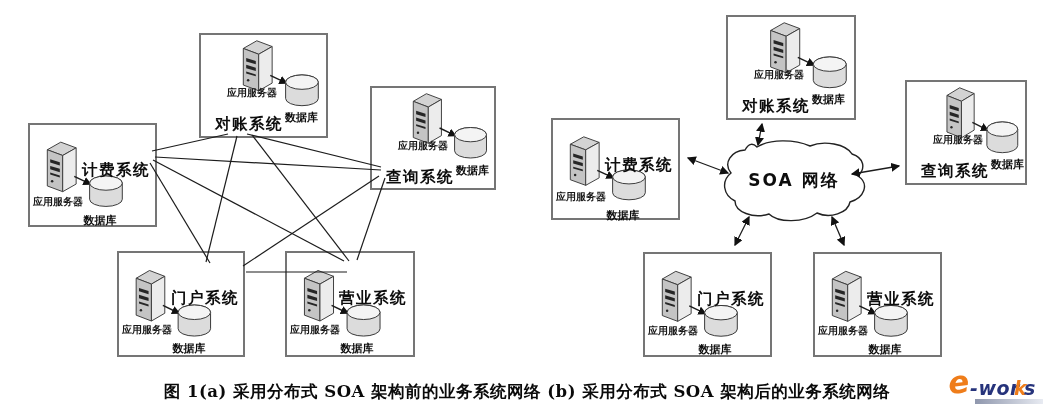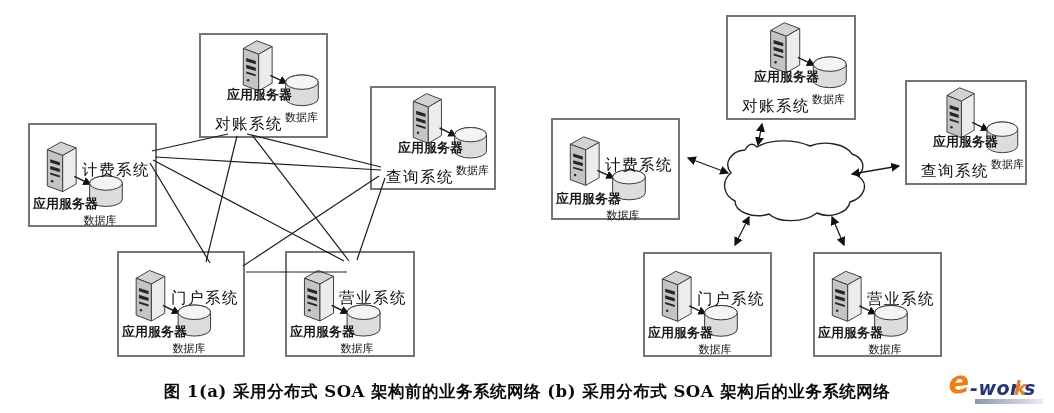--- a/index.html
+++ b/index.html
@@ -8,23 +8,23 @@
     font-family:"DejaVu Sans","Liberation Sans",sans-serif;color:#111;
     overflow:hidden;
   }
   #overlay{position:absolute;left:0;top:0;z-index:5;pointer-events:none;}
   .sysbox{
     position:absolute;border:2px solid #757575;background:transparent;z-index:1;
     box-sizing:border-box;
   }
   .sysbox .art{position:absolute;left:0;top:0;width:100%;height:100%;}
   .sysbox div{position:absolute;white-space:nowrap;}
-  .sys-name{font-size:15.5px;font-weight:400;letter-spacing:1.5px;color:#0d0d0d;}
-  .app-label{font-size:13px;font-weight:600;color:#1a1a1a;}
-  .db-label{font-size:11px;font-weight:400;color:#0d0d0d;}
+  .sys-name{font-size:15.5px;font-weight:700;letter-spacing:1.5px;color:#0d0d0d;}
+  .app-label{font-size:10px;font-weight:600;color:#1a1a1a;}
+  .db-label{font-size:11px;font-weight:700;color:#0d0d0d;}
   .v-left .sys-name{left:52px;top:35px;}
   .v-left .app-label{left:3px;top:70px;}
   .v-left .db-label{left:47px;top:88px;width:46px;text-align:center;}
   .v-top .sys-name{left:14px;top:79px;}
   .v-top .app-label{left:26px;top:51px;}
   .v-top .db-label{left:84px;top:75px;}
   #soa-label{
     position:absolute;left:740px;top:169px;width:108px;z-index:6;text-align:center;
     font-size:17px;font-weight:600;letter-spacing:2px;color:#0d0d0d;
   }
@@ -86,20 +86,21 @@
 
     <g stroke="#1c1c1c" stroke-width="1.3">
       <line x1="762" y1="124" x2="758" y2="145" marker-start="url(#ah-d)" marker-end="url(#ah-d)"></line>
       <line x1="688" y1="158" x2="728" y2="173" marker-start="url(#ah-d)" marker-end="url(#ah-d)"></line>
       <line x1="852" y1="174" x2="899" y2="166" marker-start="url(#ah-d)" marker-end="url(#ah-d)"></line>
       <line x1="749" y1="217" x2="735" y2="245" marker-start="url(#ah-d)" marker-end="url(#ah-d)"></line>
       <line x1="832" y1="217" x2="844" y2="245" marker-start="url(#ah-d)" marker-end="url(#ah-d)"></line>
     </g>
   </svg>
 
+  <div id="soa-label">SOA 网络</div>
 
   <div id="caption">图 1(a) 采用分布式 SOA 架构前的业务系统网络 (b) 采用分布式 SOA 架构后的业务系统网络</div>
 
   <div id="logo">
     <span class="e-swoosh">e</span>
     <span class="w1">-wor</span>
     <span class="wk">k</span>
     <span class="w2">s</span>
     <span class="bar"></span>
   </div>

